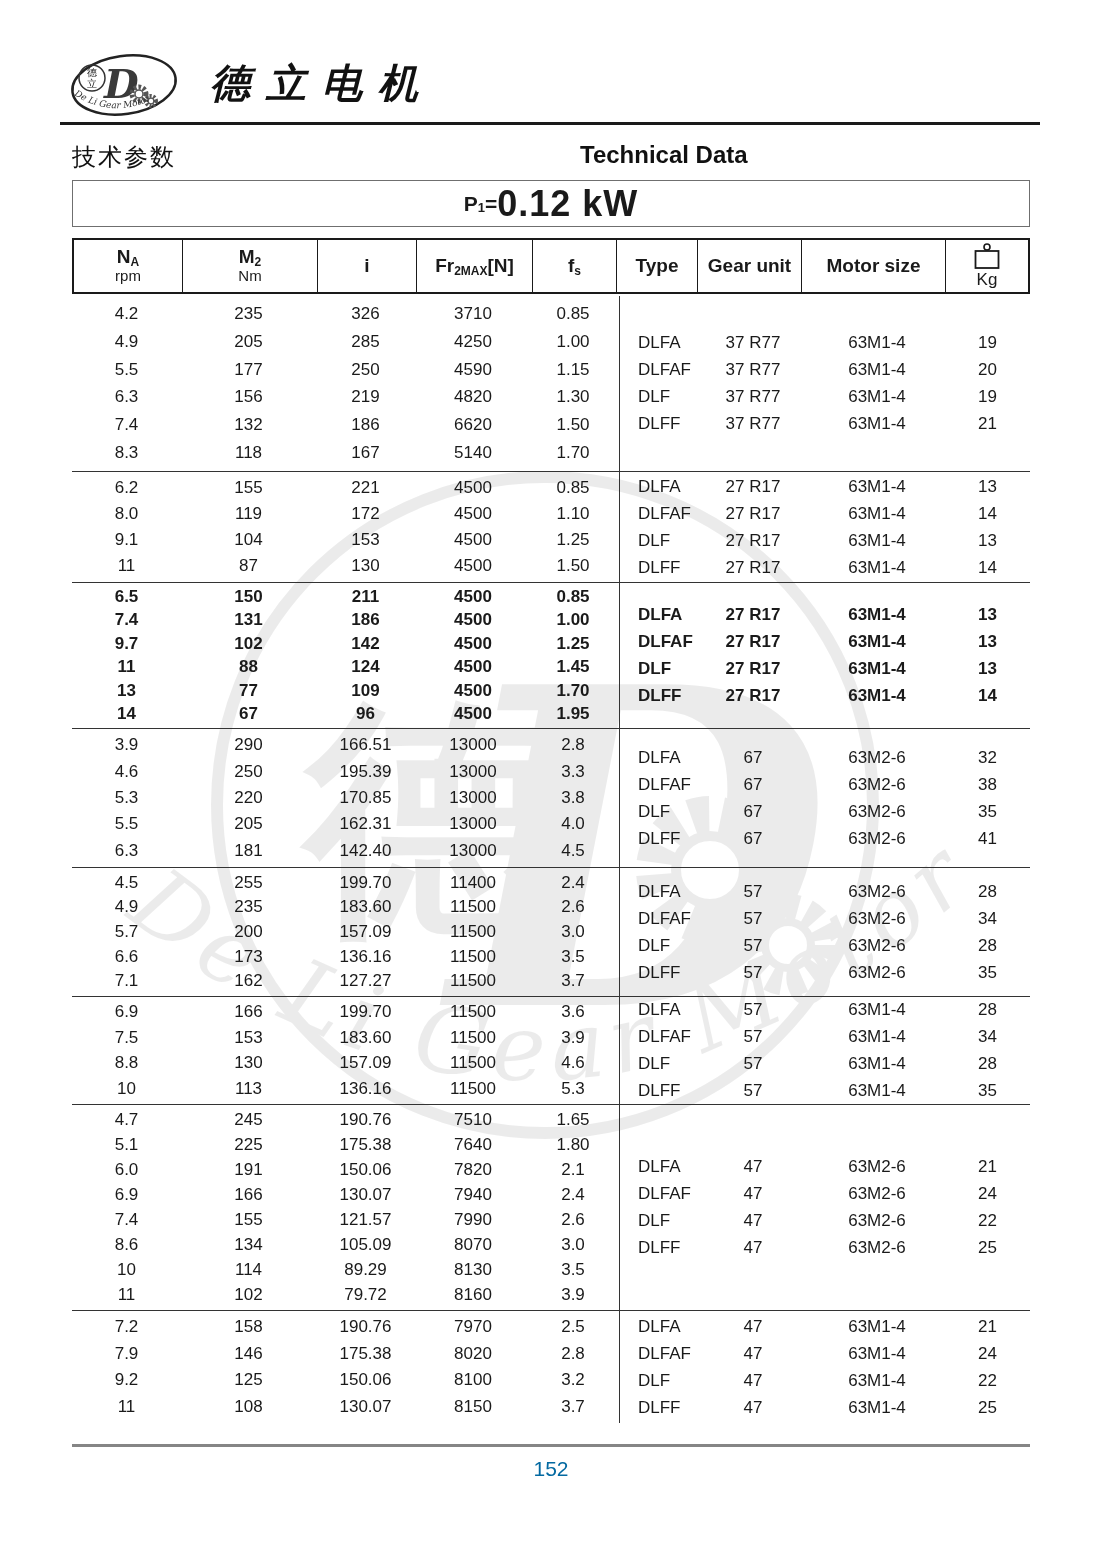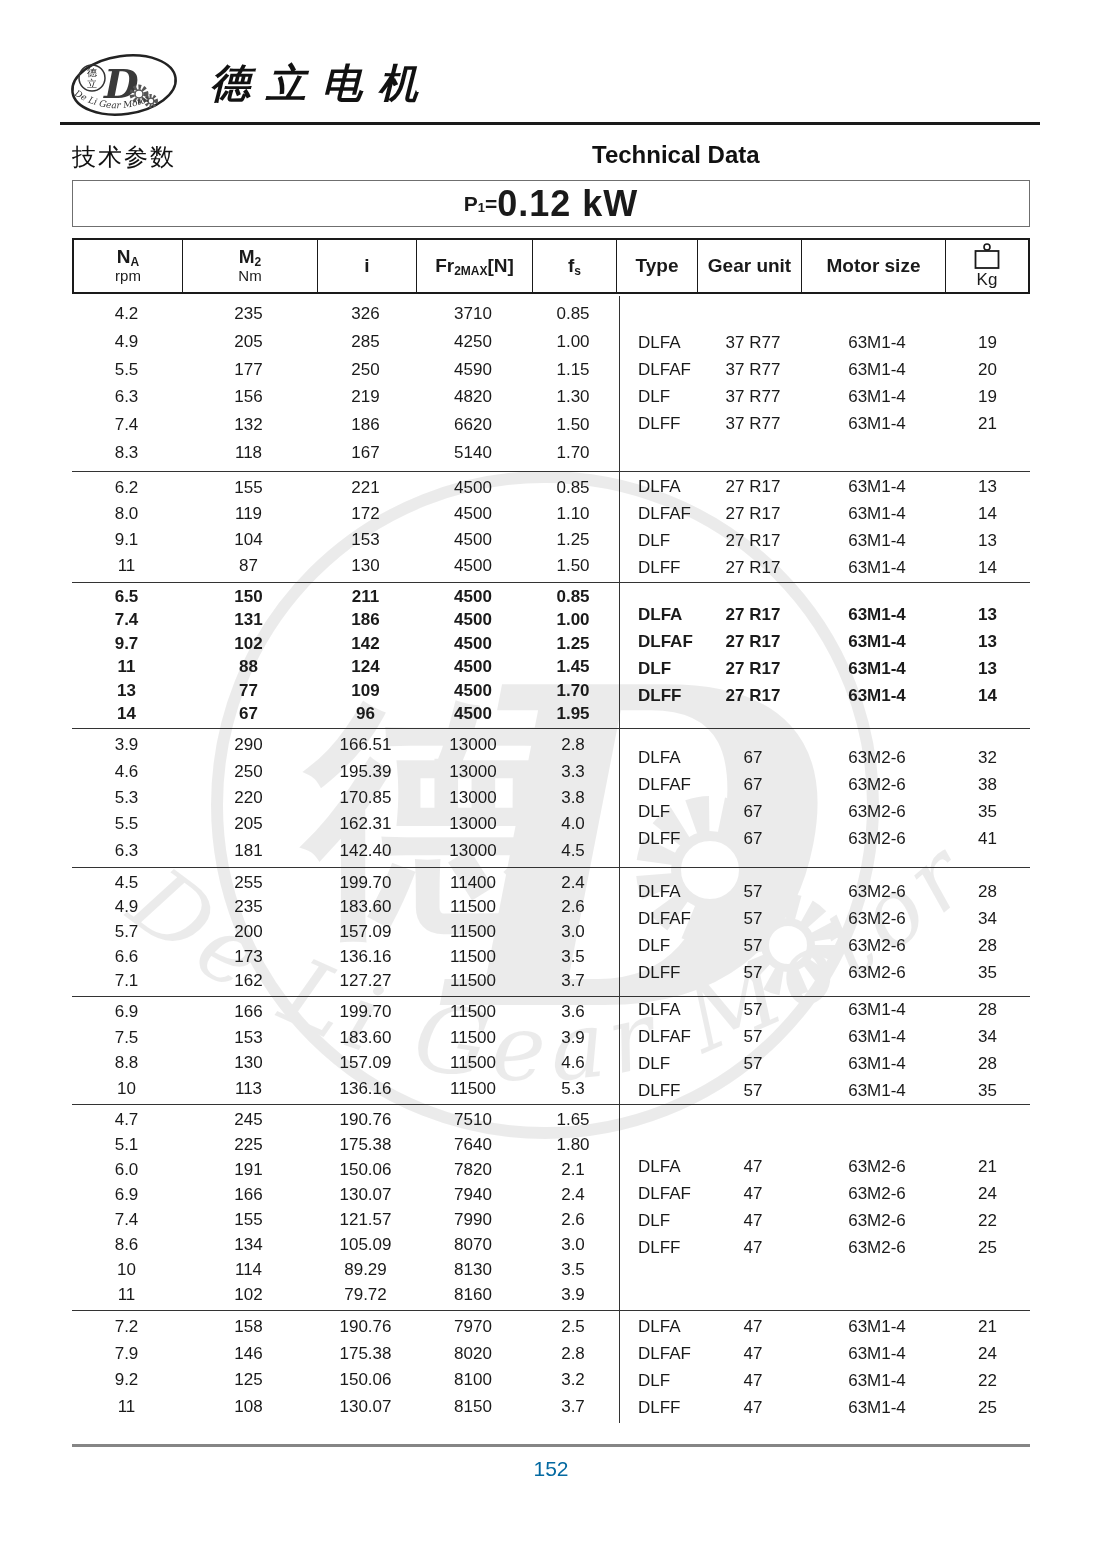--- a/index.html
+++ b/index.html
@@ -11,21 +11,21 @@
   
   .brand-row{padding:50px 0 0 66px;height:72px;display:flex;align-items:center;gap:26px;}
   .brand-name{
     font-family:"DejaVu Serif", serif;font-weight:bold;font-style:italic;
     font-size:40px;letter-spacing:16px;color:#111;line-height:1;padding-bottom:6px;
   }
   .top-rule{margin:0 0 0 60px;width:980px;height:3px;background:#1a1a1a;}
   
   .section-row{position:relative;margin:16px 0 0 72px;width:958px;height:30px;}
   .sec-cn{font-size:24px;color:#111;letter-spacing:2px;}
-  .sec-en{position:absolute;left:520px;top:0;font-size:24px;font-weight:bold;color:#111;}
+  .sec-en{position:absolute;left:508px;top:0;font-size:24px;font-weight:bold;color:#111;}
   
   .power-box{
     margin:9px 0 0 72px;width:958px;height:47px;border:1.5px solid #6f6f6f;box-sizing:border-box;
     display:flex;align-items:center;justify-content:center;
   }
   .p-small{font-size:21px;font-weight:bold;}
   .p-sub{font-size:13px;font-weight:bold;position:relative;top:4px;}
   .p-big{font-size:36px;font-weight:bold;letter-spacing:1px;}
   
   .thead{

